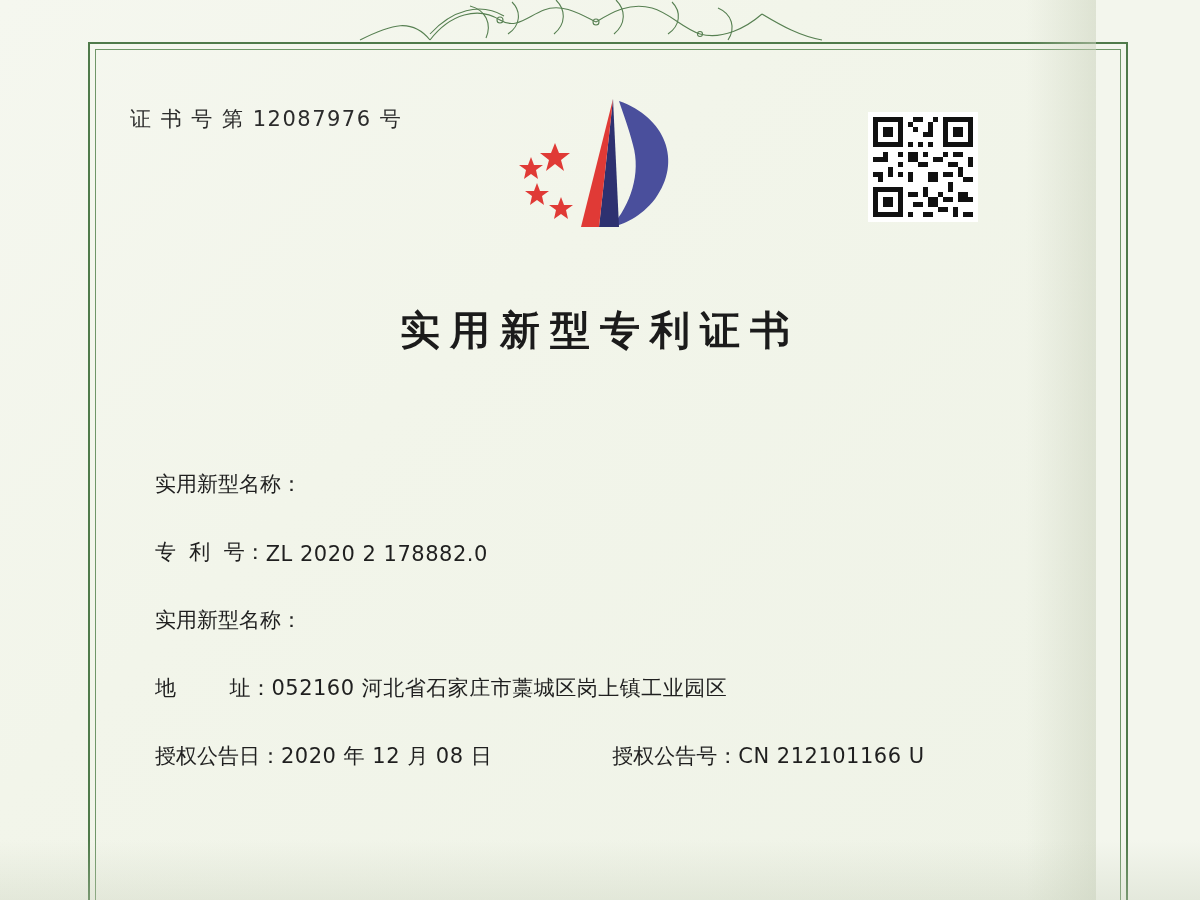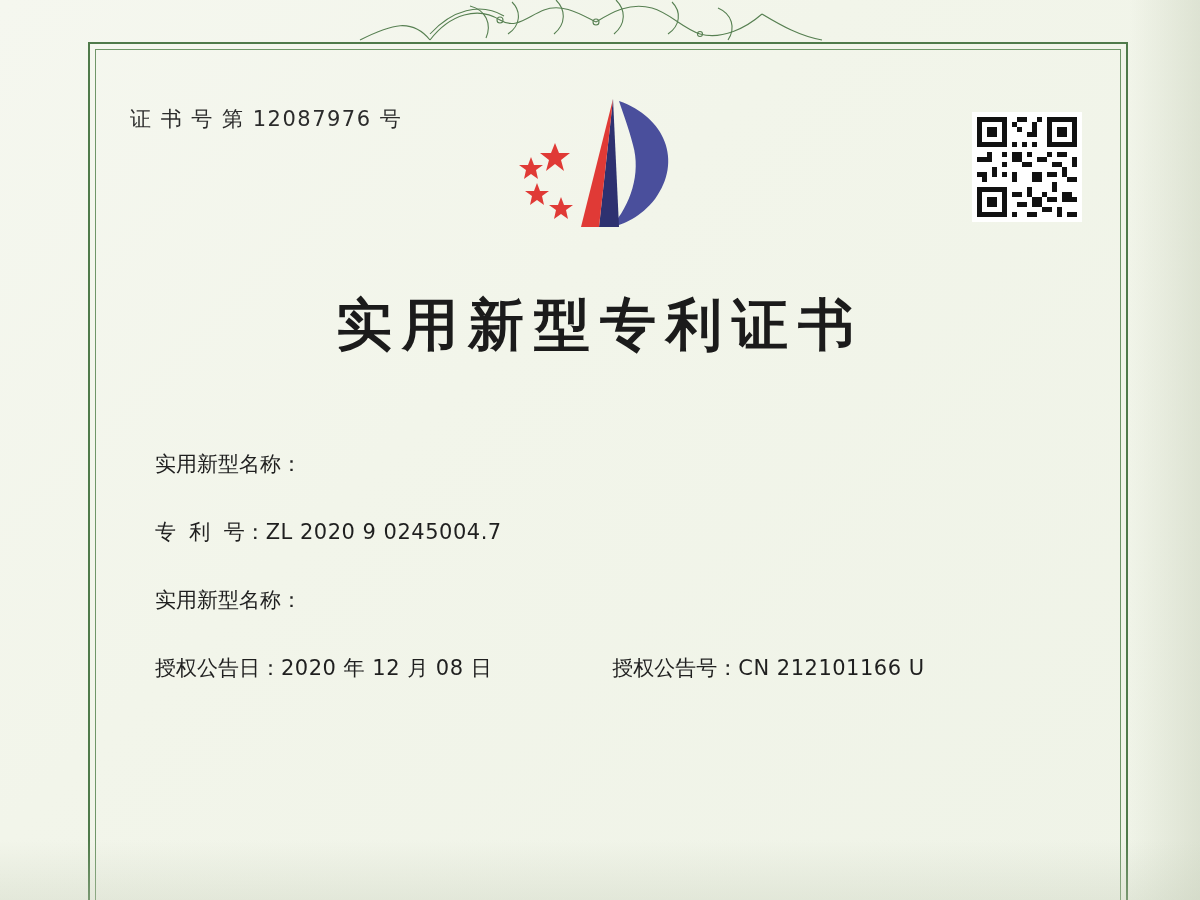--- a/index.html
+++ b/index.html
@@ -9,21 +9,21 @@
   body {
     width: 1200px;
     height: 900px;
     overflow: hidden;
     background: #f3f6ed;
     font-family: "Liberation Serif", serif;
   }
 
   #certificate {
     position: relative;
-    width: 1200px;
+    width: 1096px;
     height: 900px;
     background: linear-gradient(135deg, #f5f7ef 0%, #f2f5ea 40%, #eff3e7 100%);
     box-sizing: border-box;
   }
 
   
   .page-shade-right {
     position: absolute;
     top: 0; right: 0;
     width: 70px; height: 900px;
@@ -97,40 +97,40 @@
     width: 110px;
     height: 110px;
     background: #ffffff;
   }
   .qr svg { display: block; }
 
   
   .main-title {
     position: absolute;
     left: 0;
-    top: 288px;
+    top: 303px;
     width: 1200px;
     text-align: center;
-    font-size: 56px;
+    font-size: 40px;
     letter-spacing: 10px;
     font-weight: bold;
     color: #1b1b1b;
     font-family: "DejaVu Sans", sans-serif;
   }
 
   
   .fields {
     position: absolute;
     left: 155px;
     top: 430px;
     width: 900px;
   }
   .field-row {
     display: flex;
-    align-items: center;
+    align-items: flex-end;
     height: 68px;
     font-size: 21px;
     color: #1f1f1f;
     font-family: "DejaVu Sans", sans-serif;
   }
   .field-label {
     white-space: pre;
     color: #1f1f1f;
   }
   .field-value {
@@ -276,28 +276,32 @@
 
   <div class="fields">
 
     <div class="field-row">
       <span class="field-label">实用新型名称：</span>
     </div>
 
 
     <div class="field-row">
       <span class="field-label">专  利  号：</span>
-      <span class="field-value">ZL 2020 9 0245004.7</span>
+      <span class="field-value">ZL 2020 2 178882.0</span>
     </div>
 
     <div class="field-row">
       <span class="field-label">实用新型名称：</span>
     </div>
 
 
+    <div class="field-row">
+      <span class="field-label">地        址：</span>
+      <span class="field-value">052160 河北省石家庄市藁城区岗上镇工业园区</span>
+    </div>
 
     <div class="field-row split">
       <span class="pair">
         <span class="field-label">授权公告日：</span>
         <span class="field-value">2020 年 12 月 08 日</span>
       </span>
       <span class="split-gap"></span>
       <span class="pair">
         <span class="field-label">授权公告号：</span>
         <span class="field-value">CN 212101166 U</span>

